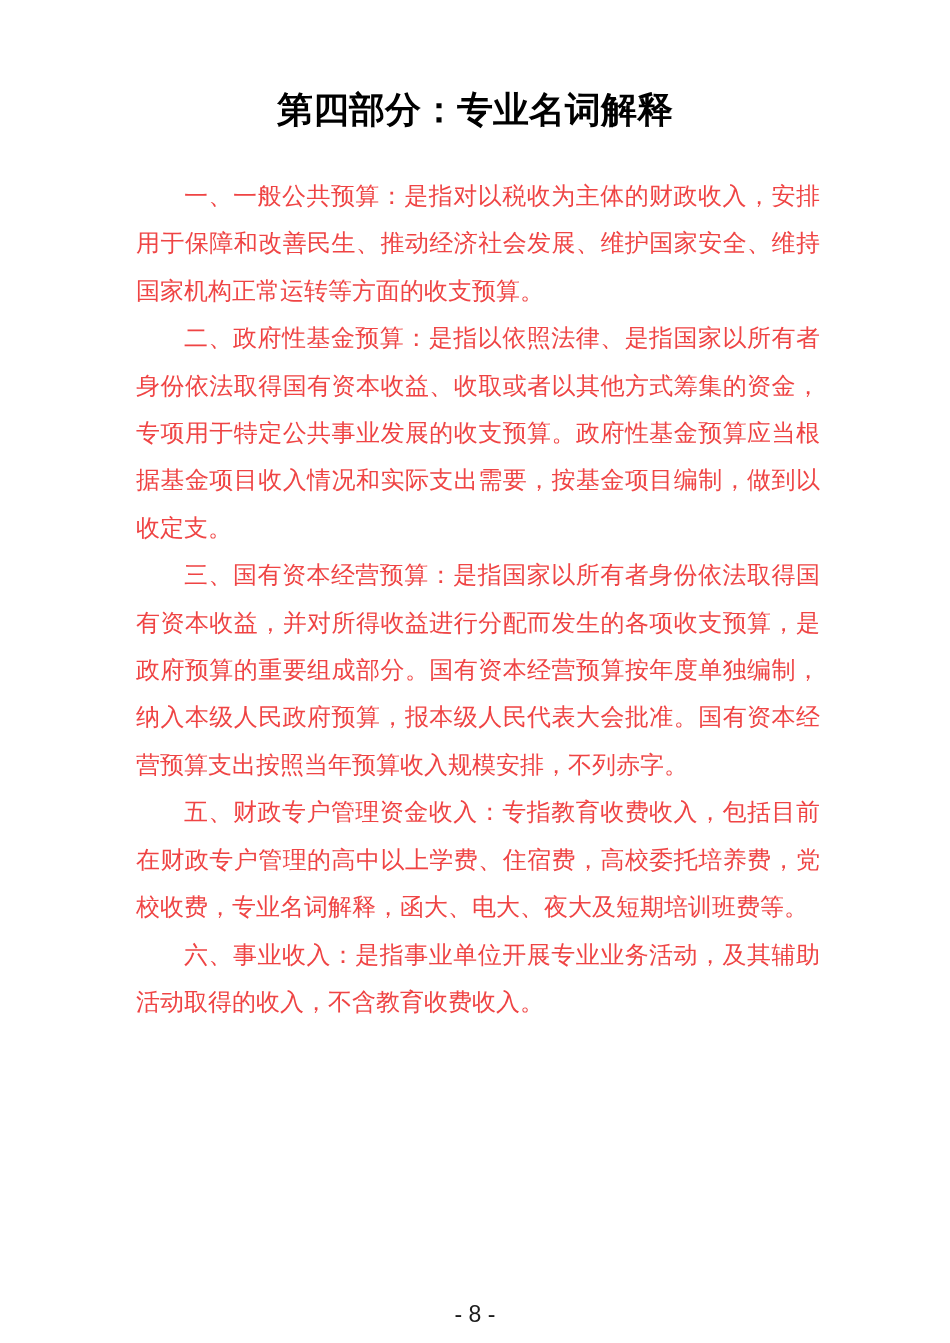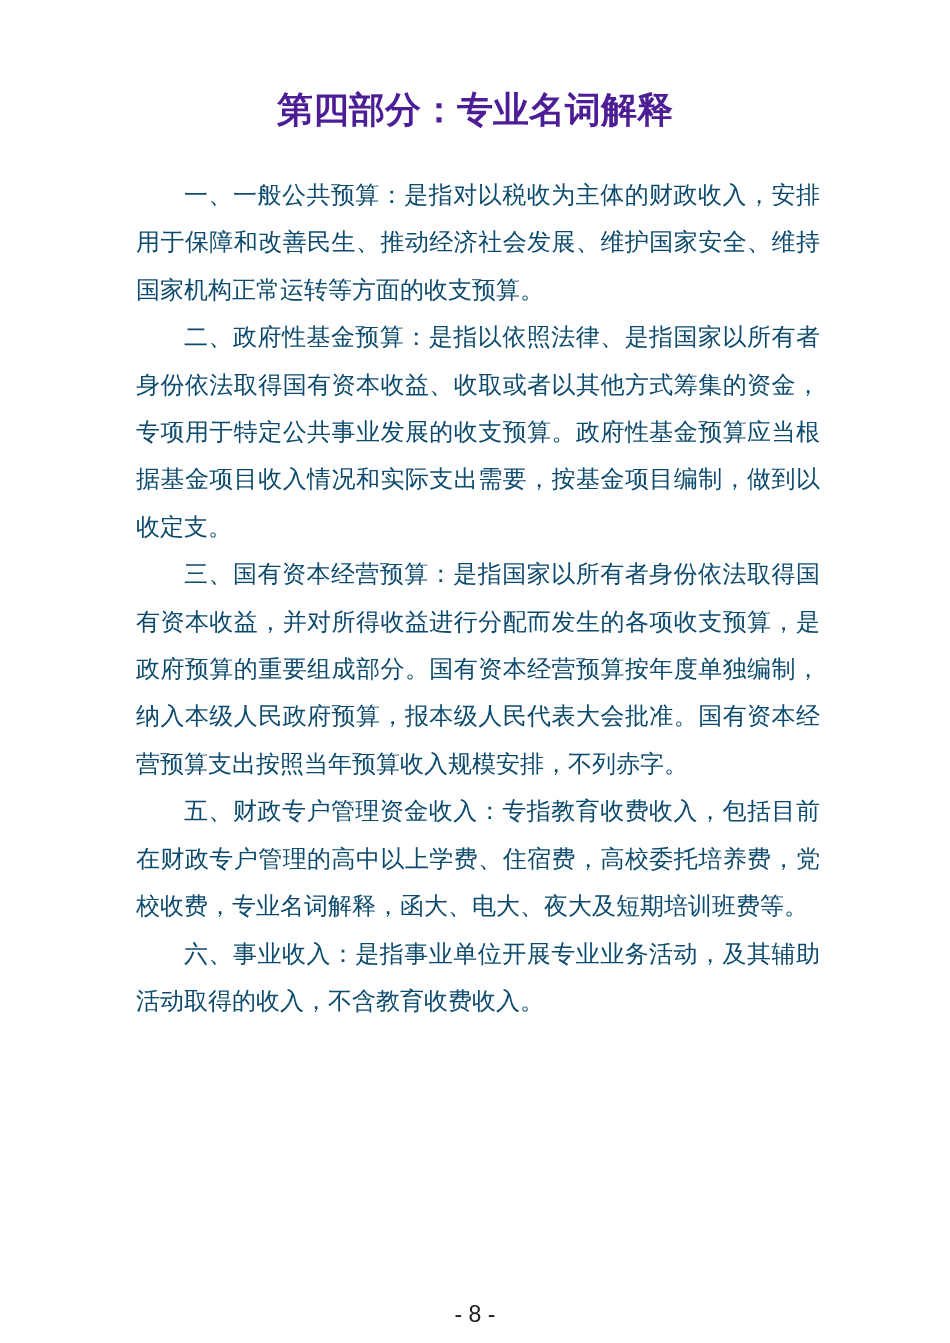--- a/index.html
+++ b/index.html
@@ -19,32 +19,32 @@
     position: absolute;
     top: 90px;
     left: 0;
     width: 950px;
     margin: 0;
     text-align: center;
     font-family: "Liberation Sans", sans-serif;
     font-weight: bold;
     font-size: 36px;
     line-height: 1.1;
-    color: #4c1d95;
+    color: #000000;
     letter-spacing: 0px;
   }
   .doc-body {
     position: absolute;
     top: 172px;
     left: 136px;
     width: 684px;
-    font-family: Liberation Serif, serif;
+    font-family: Liberation Sans, sans-serif;
     font-size: 24px;
     line-height: 47.4px;
-    color: #0c4a6e;
+    color: #ef4444;
     text-align: justify;
     text-justify: inter-character;
   }
   .doc-body p {
     margin: 0;
     padding: 0;
     text-indent: 2em;
   }
   .page-footer {
     position: absolute;

